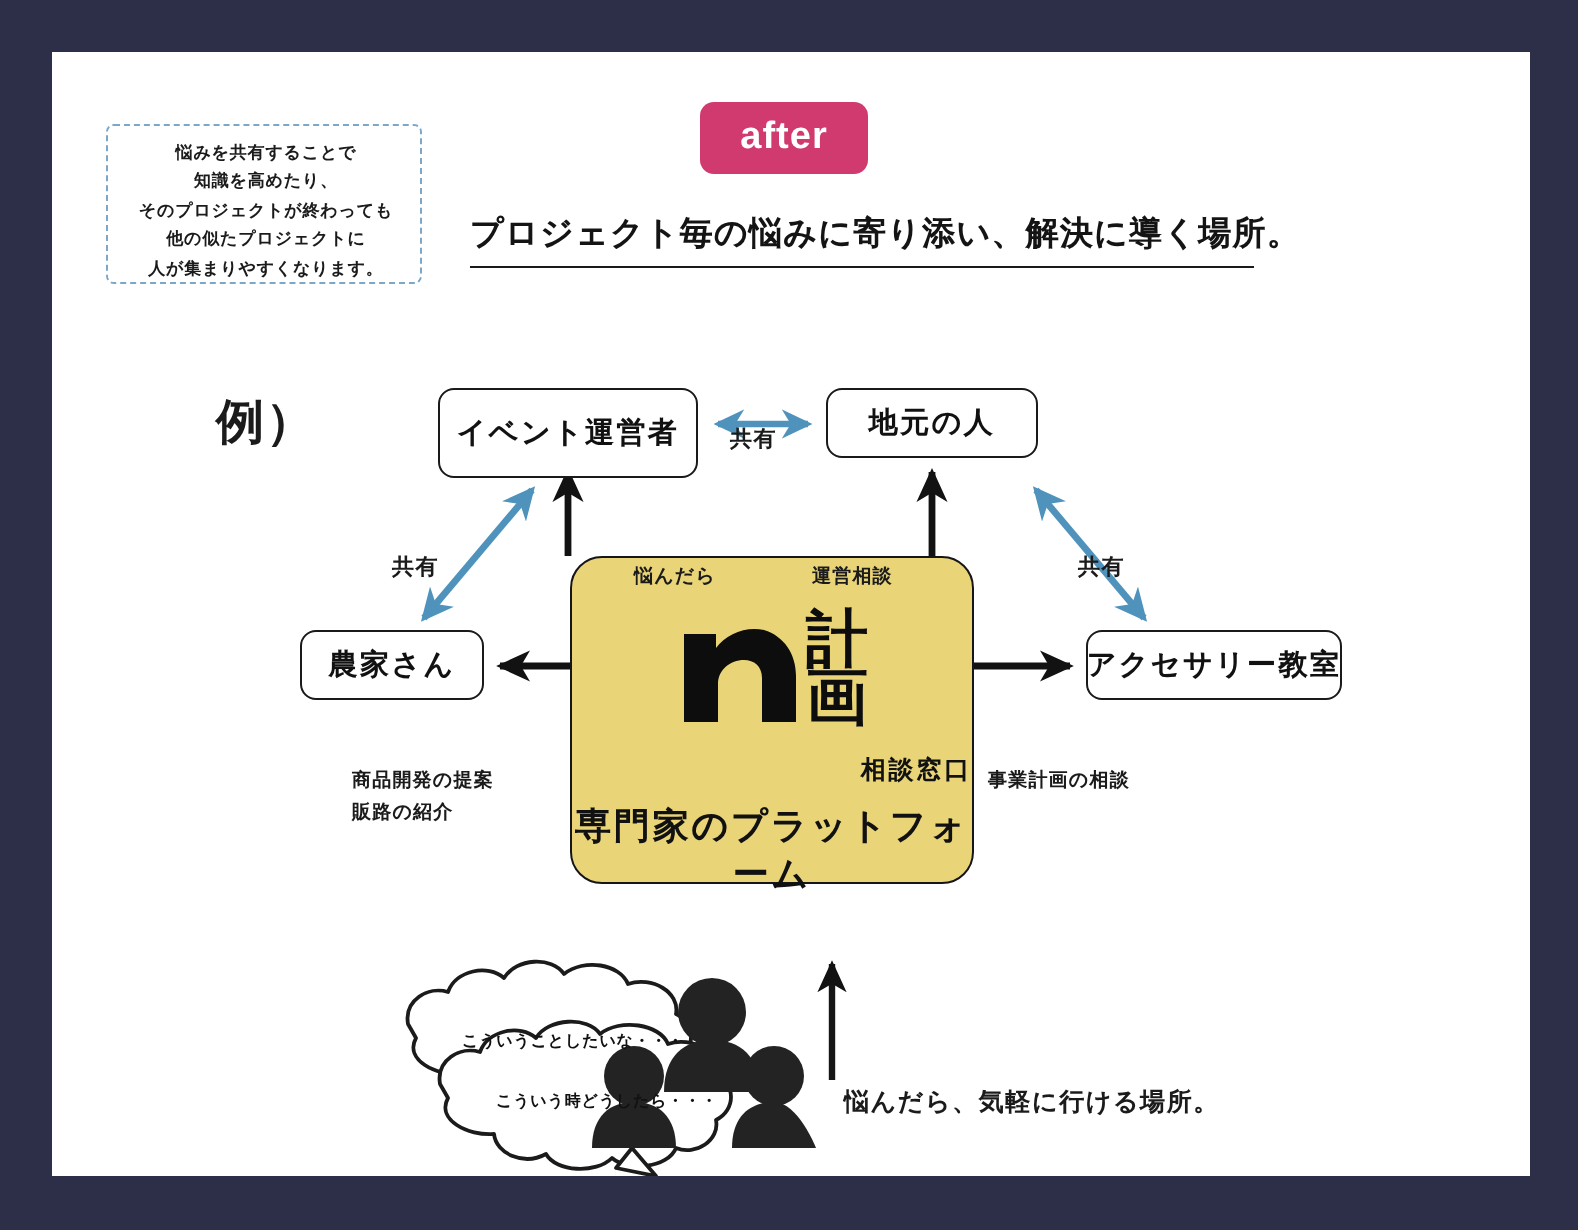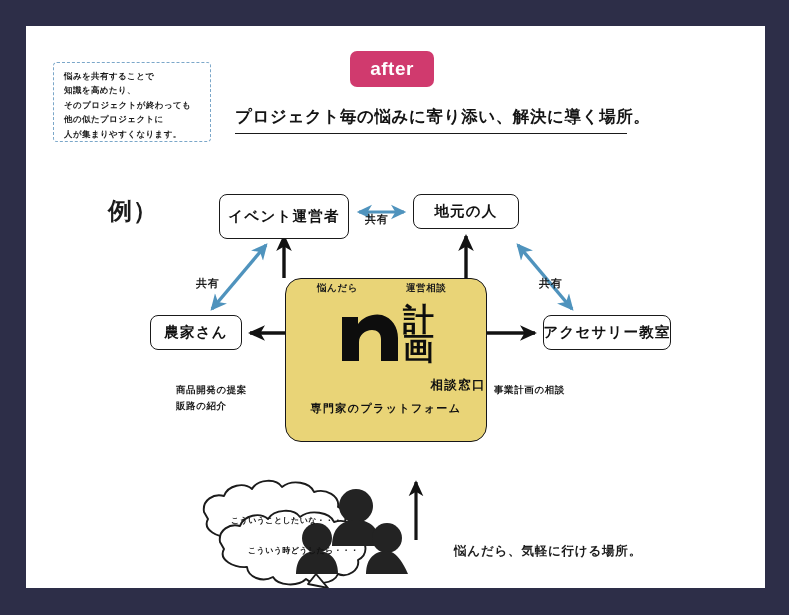--- a/index.html
+++ b/index.html
@@ -33,20 +33,21 @@
   #note-box {
     position: absolute;
     left: 27px;
     top: 36px;
     width: 158px;
     height: 80px;
     border: 1.6px dashed #7ba7c9;
     border-radius: 4px;
     padding: 6px 8px 6px 10px;
     box-sizing: border-box;
+    text-align: center;
   }
   #note-box .note-line {
     font-size: 8.5px;
     line-height: 14.4px;
     color: #1b1b1b;
     letter-spacing: 0.4px;
     white-space: nowrap;
     font-weight: 600;
   }
 
@@ -156,21 +157,21 @@
     font-size: 12.5px;
     font-weight: 600;
     color: #111111;
     letter-spacing: 1.4px;
   }
   #center-sub2 {
     position: absolute;
     left: 0; top: 122px;
     width: 100%;
     text-align: center;
-    font-size: 11px;
+    font-size: 18px;
     font-weight: 600;
     color: #111111;
     letter-spacing: 1.4px;
   }
 
   
   .edge-label {
     position: absolute;
     font-size: 9.5px;
     font-weight: 600;
@@ -194,21 +195,20 @@
   
   #bottom-caption {
     position: absolute;
     left: 396px;
     top: 517px;
     font-size: 12.5px;
     font-weight: 600;
     color: #1b1b1b;
     letter-spacing: 0.8px;
     white-space: nowrap;
-    margin-left: 32px;
   }
 
   
   .bubble-text {
     position: absolute;
     font-size: 8px;
     font-weight: 600;
     color: #111111;
     letter-spacing: 0.4px;
     white-space: nowrap;

